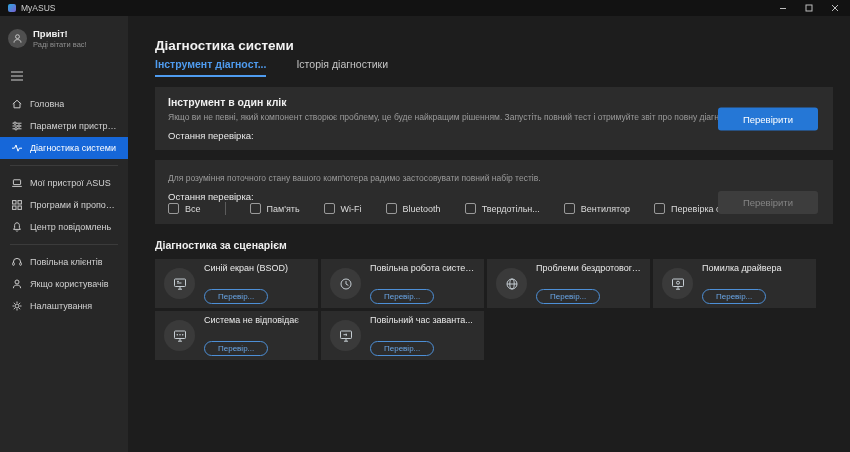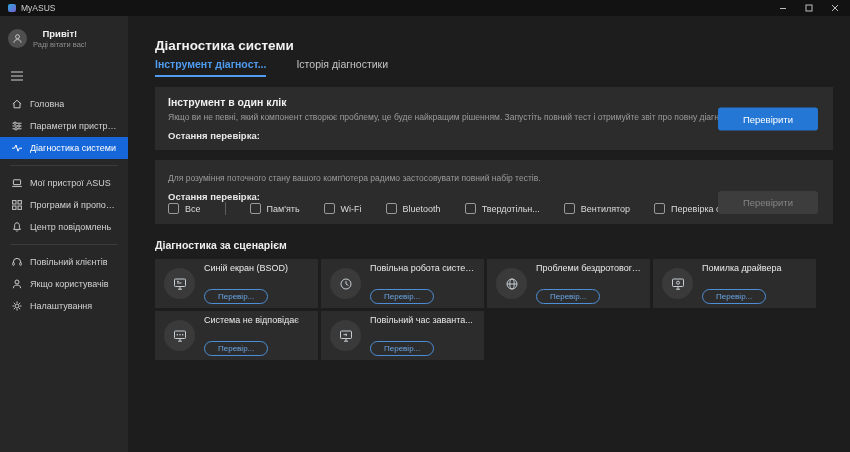--- a/index.html
+++ b/index.html
@@ -21,21 +21,21 @@
 
   
   .body { flex:1; display:flex; min-height:0; }
 
   
   .sidebar { flex:0 0 128px; background:#272727; display:flex; flex-direction:column;
              padding-top:8px; overflow:hidden; }
   .user { display:flex; align-items:center; gap:6px; padding:4px 8px 8px 8px; }
   .avatar { width:19px; height:19px; border-radius:50%; background:#4f4f4f; flex:0 0 19px;
             display:flex; align-items:center; justify-content:center; }
-  .greet-title { font-size:9.5px; font-weight:bold; color:#f0f0f0;text-align:center; }
+  .greet-title { font-size:9.5px; font-weight:bold; color:#f0f0f0; }
   .greet-sub { font-size:7.5px; color:#8f8f8f; margin-top:1px; }
   .hamburger { padding:10px 11px 8px 11px; cursor:pointer; }
   .nav { display:flex; flex-direction:column; }
   .nav-item { height:22px; display:flex; align-items:center; gap:7px; padding:0 11px;
               font-size:9px; color:#d2d2d2; cursor:pointer; white-space:nowrap; overflow:hidden; }
   .nav-item.active { background:#1667d9; color:#ffffff; }
   .nav-icon { width:12px; height:12px; flex:0 0 12px; display:flex; align-items:center;
               justify-content:center; }
   .nav-label { overflow:hidden; text-overflow:ellipsis; }
   .nav-divider { height:1px; background:#3b3b3b; margin:6px 10px; }
@@ -44,21 +44,21 @@
   .main { flex:1; background:#1d1d1d; padding:22px 17px 0 27px; overflow:hidden; }
   .page-title { font-size:13.5px; font-weight:bold; color:#f2f2f2; }
   .tabs { margin-top:5px; display:flex; gap:30px; }
   .tab { font-size:10.5px; padding-bottom:5px; color:#c4c4c4; cursor:pointer; }
   .tab.active { color:#4f9cf0; font-weight:bold; border-bottom:2px solid #4f9cf0; }
 
   .card { background:#2c2c2c; margin-top:10px; padding:9px 13px; position:relative; }
   .card h3 { font-size:10.5px; font-weight:bold; color:#efefef; }
   .card .desc { font-size:8.5px; color:#9b9b9b; margin-top:4px; max-width:560px;
                 white-space:nowrap; overflow:hidden; text-overflow:ellipsis; }
-  .last-check { margin-top:8px; font-size:9.5px; font-weight:bold; color:#e8e8e8; }
+  .last-check { margin-top:8px; font-size:9.5px; font-weight:normal; color:#e8e8e8; }
 
   .btn-primary { position:absolute; right:15px; top:50%; transform:translateY(-50%);
                  background:#2577d6; border:none; color:#fff; font-size:9.5px;
                  padding:6px 25px; border-radius:3px; cursor:pointer;
                  font-family:"Liberation Sans",sans-serif; }
   .btn-disabled { position:absolute; right:15px; bottom:10px; transform:none; top:auto;
                   background:#3d3d3d; color:#858585; border:none; font-size:9.5px;
                   padding:6px 25px; border-radius:3px; cursor:default;
                   font-family:"Liberation Sans",sans-serif; }
 
@@ -204,21 +204,21 @@
         <div class="nav-divider"></div>
 
         <div class="nav-item">
           <span class="nav-icon">
             <svg width="12" height="12" viewBox="0 0 12 12" fill="none" stroke="#c9c9c9" stroke-width="1">
                 <path d="M2.4 7 V6 A3.6 3.6 0 0 1 9.6 6 V7"></path>
                 <rect x="1.6" y="6.6" width="1.7" height="2.7" rx="0.8"></rect>
                 <rect x="8.7" y="6.6" width="1.7" height="2.7" rx="0.8"></rect>
               </svg>
           </span>
-          <span class="nav-label">Повільний клієнтів</span>
+          <span class="nav-label">Повільна клієнтів</span>
         </div>
 
         <div class="nav-item">
           <span class="nav-icon">
             <svg width="12" height="12" viewBox="0 0 12 12" fill="none" stroke="#c9c9c9" stroke-width="1">
                 <circle cx="6" cy="4" r="2"></circle>
                 <path d="M2.4 10.2 C2.4 7.9 4 7.1 6 7.1 C8 7.1 9.6 7.9 9.6 10.2"></path>
               </svg>
           </span>
           <span class="nav-label">Якщо користувачів</span>

